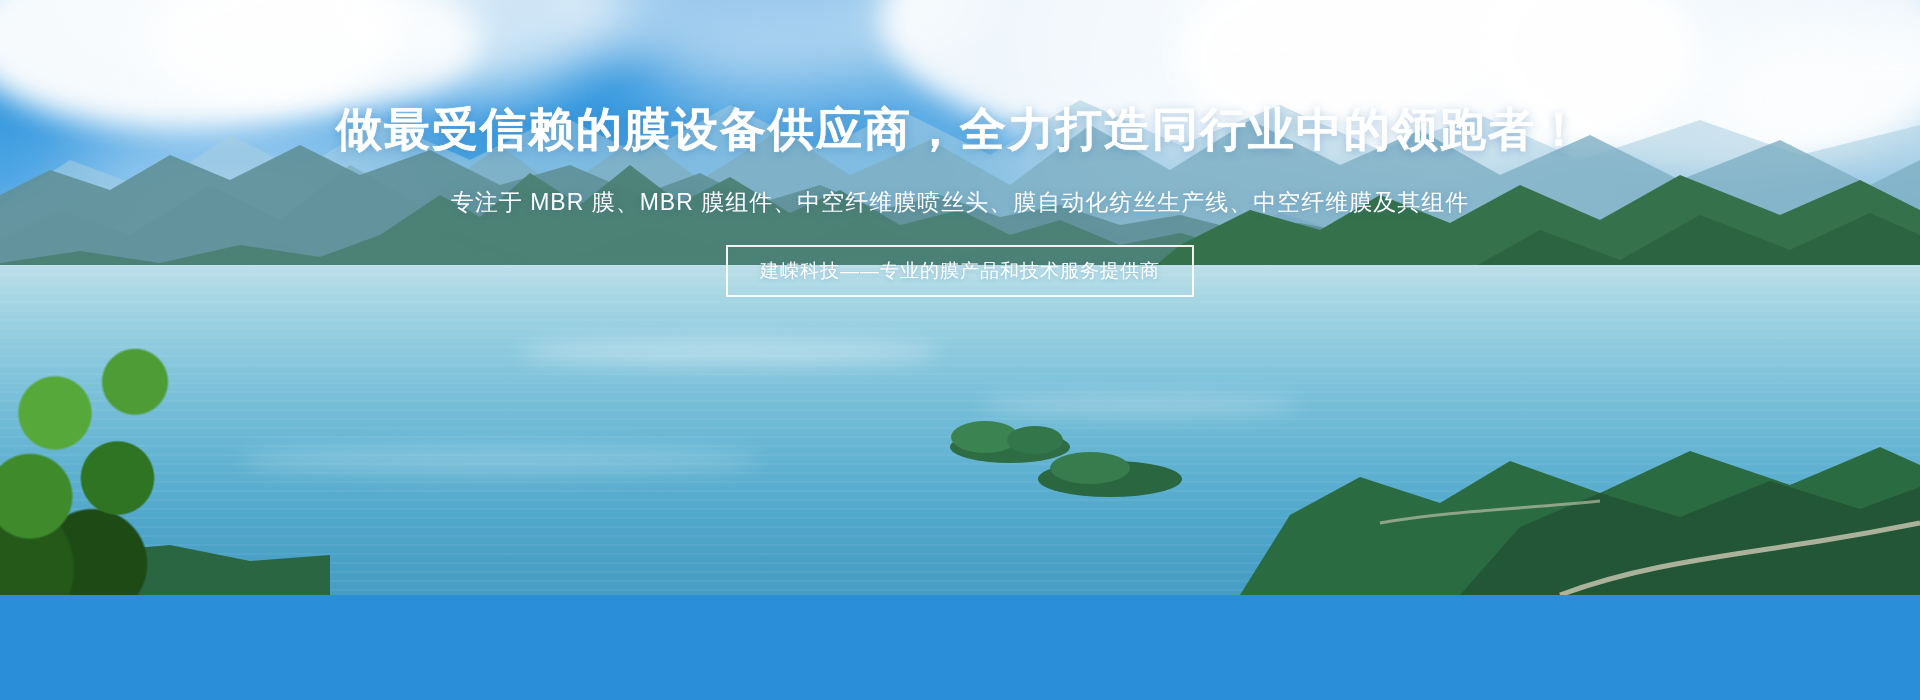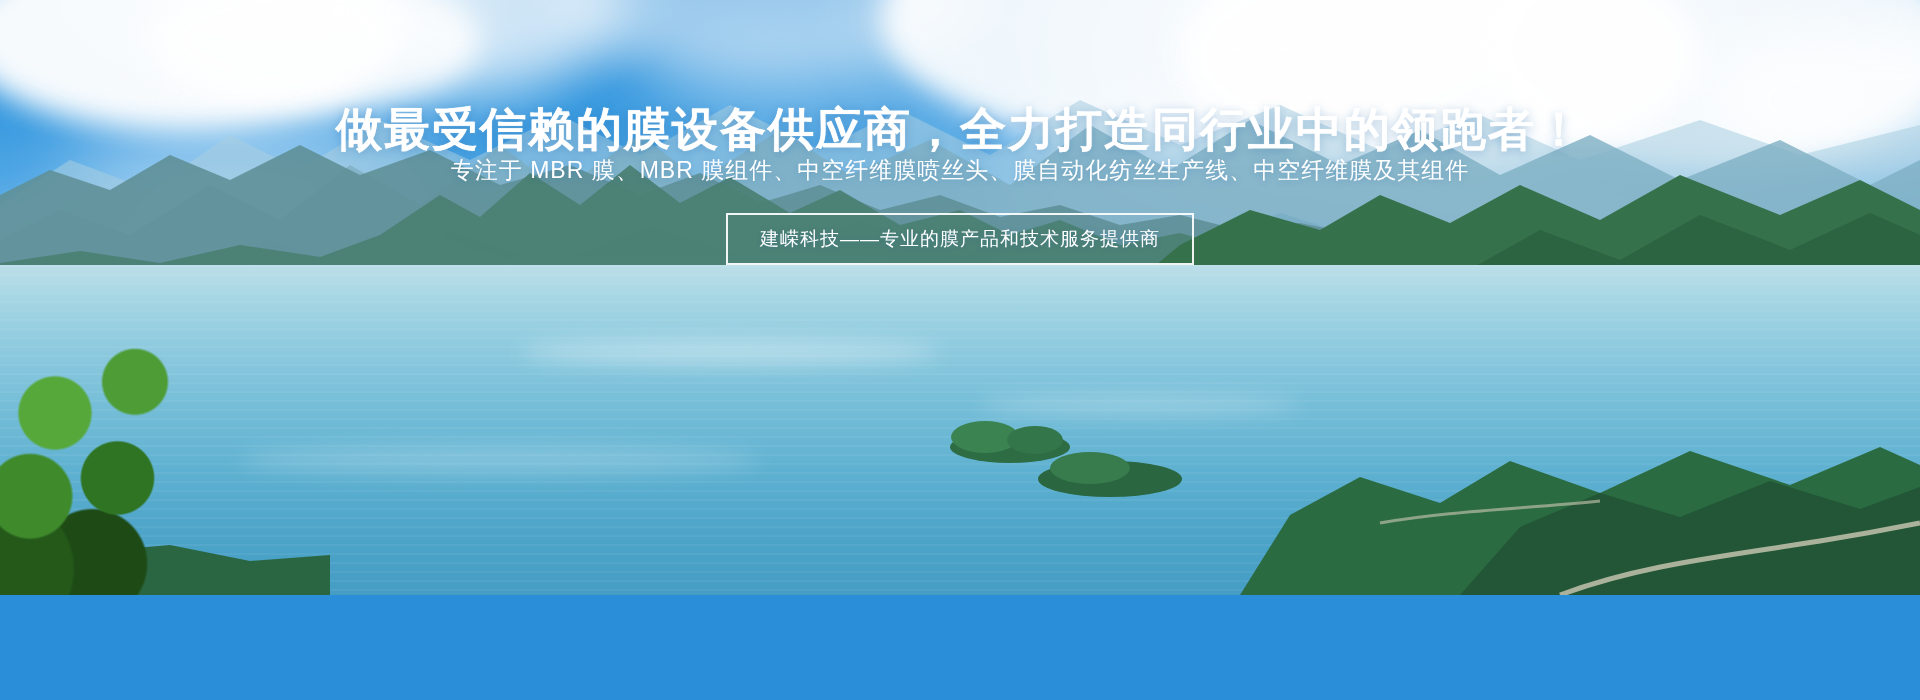--- a/index.html
+++ b/index.html
@@ -119,20 +119,21 @@
     letter-spacing:2px;
     color:#ffffff;
     line-height:1.1;
     white-space:nowrap;
     text-shadow:
       0 0 1px rgba(255,255,255,.9),
       0 2px 10px rgba(30,100,170,.35);
   }
 
   .subtitle {
+    margin-top:32px;
     font-size:23px;
     color:#ffffff;
     letter-spacing:1px;
     white-space:nowrap;
     text-shadow:0 1px 6px rgba(40,110,175,.35);
   }
 
   .tagbox-wrap { margin-top:27px; }
 
   .tagbox {

